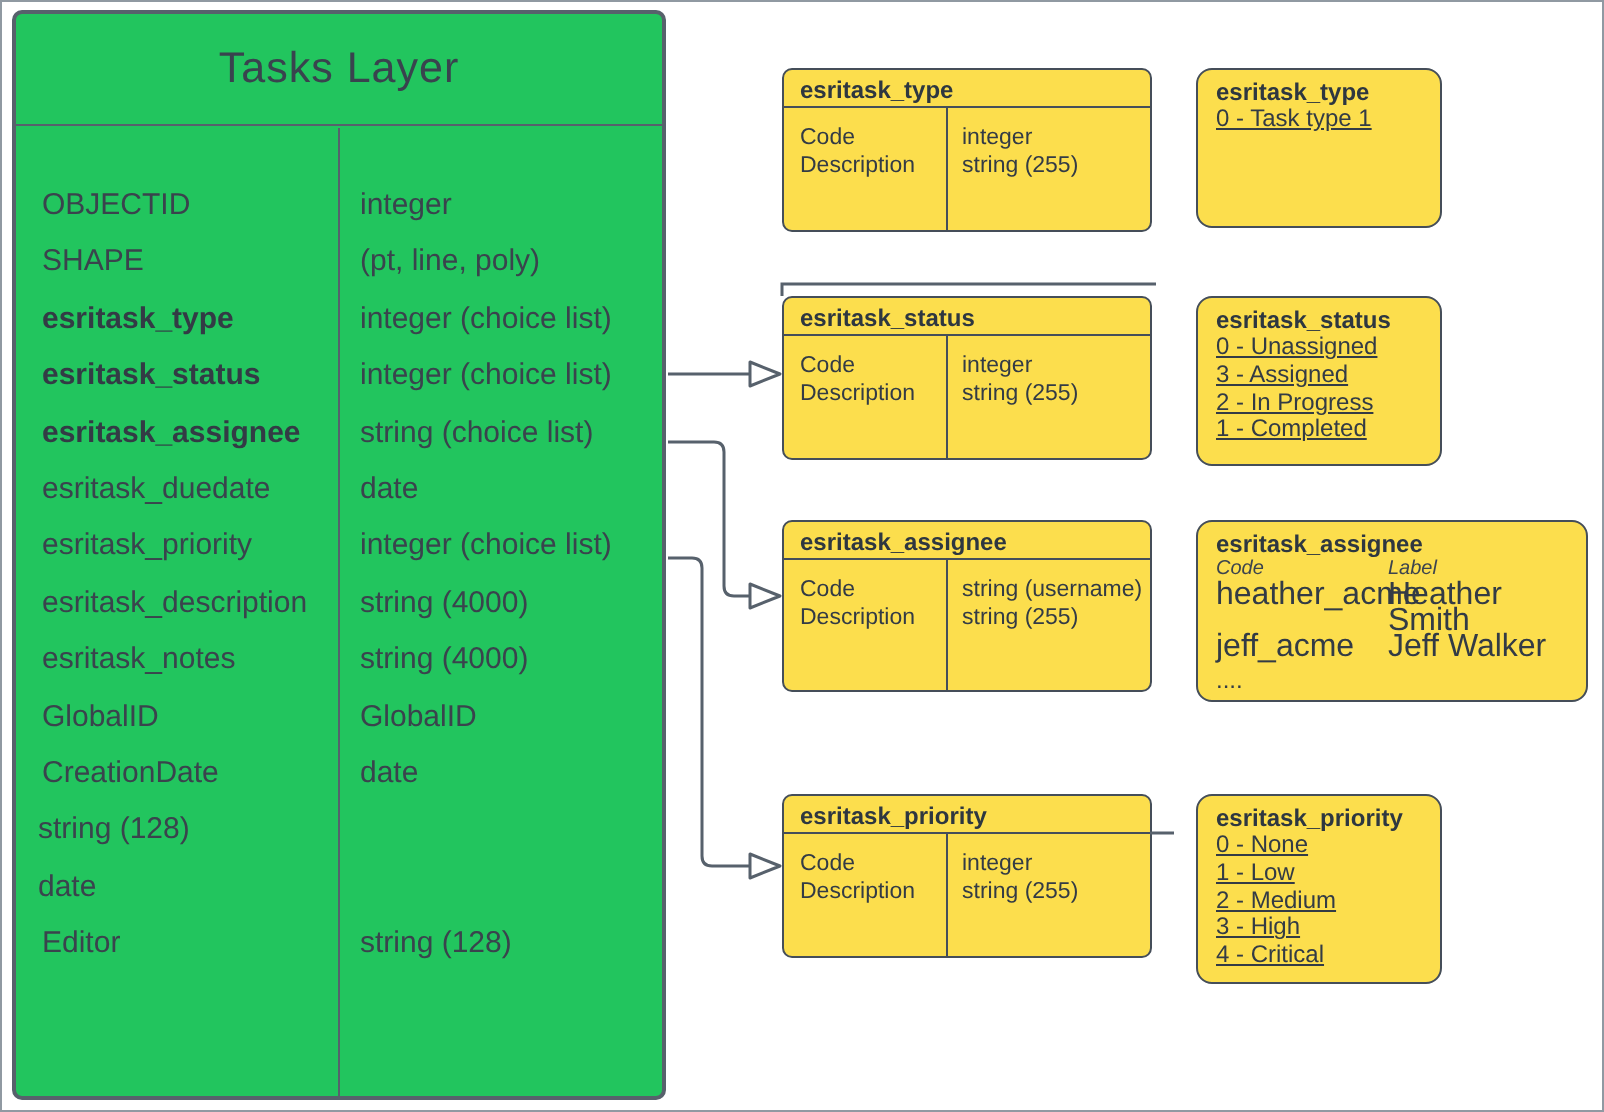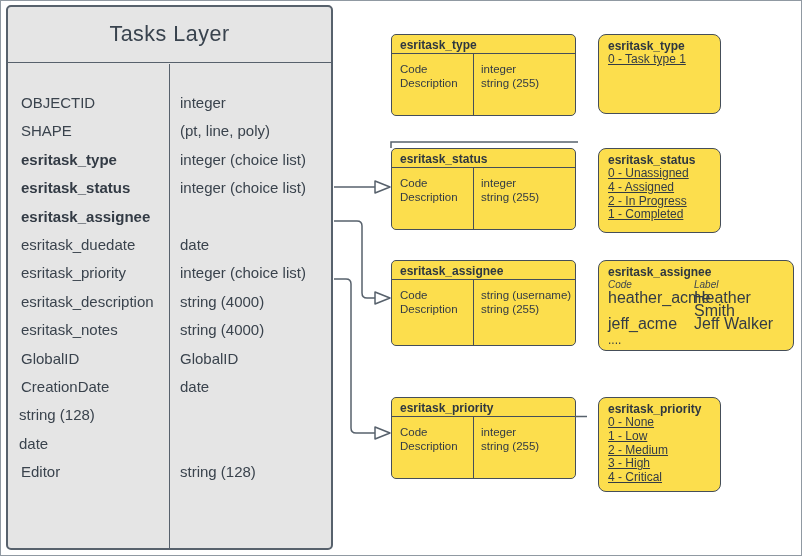--- a/index.html
+++ b/index.html
@@ -5,21 +5,21 @@
   * { margin:0; padding:0; box-sizing:border-box; }
   html,body { background:#ffffff; font-family:"Liberation Sans", sans-serif; }
   .canvas {
     position:relative; width:802px; height:556px;
     border:1px solid #9099a2; background:#ffffff; overflow:hidden;
     color:#343c46;
   }
   
   .main-table {
     position:absolute; left:5px; top:4px; width:327px; height:545px;
-    background:#e5e5e5; border:2px solid #57616c; border-radius:5px;
+    background:#22c55e; border:2px solid #57616c; border-radius:5px;
   }
   .mt-title {
     height:56px; display:flex; align-items:center; justify-content:center;
     font-size:21.5px; color:#39434e; border-bottom:1.5px solid #57616c;
     letter-spacing:.5px;
   }
   .mt-coldiv {
     position:absolute; left:161px; top:57px; bottom:0; width:1px; background:#57616c;
   }
   .mt-rows { position:absolute; top:57px; left:0; right:0; padding-top:30px; }
@@ -77,20 +77,21 @@
       <div class="mt-row b">
           <span class="fname">esritask_type</span>
           <span class="ftype">integer (choice list)</span>
         </div>
       <div class="mt-row b">
           <span class="fname">esritask_status</span>
           <span class="ftype">integer (choice list)</span>
         </div>
       <div class="mt-row b">
           <span class="fname">esritask_assignee</span>
+          <span class="ftype">string (choice list)</span>
         </div>
       <div class="mt-row">
           <span class="fname">esritask_duedate</span>
           <span class="ftype">date</span>
         </div>
       <div class="mt-row">
           <span class="fname">esritask_priority</span>
           <span class="ftype">integer (choice list)</span>
         </div>
       <div class="mt-row">
@@ -179,21 +180,21 @@
   </div>
 
   <div class="vbox" style="left:597px;top:33px;width:123px;height:80px;">
     <div class="vbox-h">esritask_type</div>
     <div class="vitem">0 - Task type 1</div>
   </div>
 
   <div class="vbox" style="left:597px;top:147px;width:123px;height:85px;">
     <div class="vbox-h">esritask_status</div>
     <div class="vitem">0 - Unassigned</div>
-    <div class="vitem">4 - Assigned</div>
+    <div class="vitem">3 - Assigned</div>
     <div class="vitem">2 - In Progress</div>
     <div class="vitem">1 - Completed</div>
   </div>
 
   <div class="vbox" style="left:597px;top:259px;width:196px;height:91px;">
     <div class="vbox-h">esritask_assignee</div>
     <div class="vgrid">
       <div class="vg-head">Code</div>
       <div class="vg-head">Label</div>
       <div class="vg-cell">heather_acme</div>

